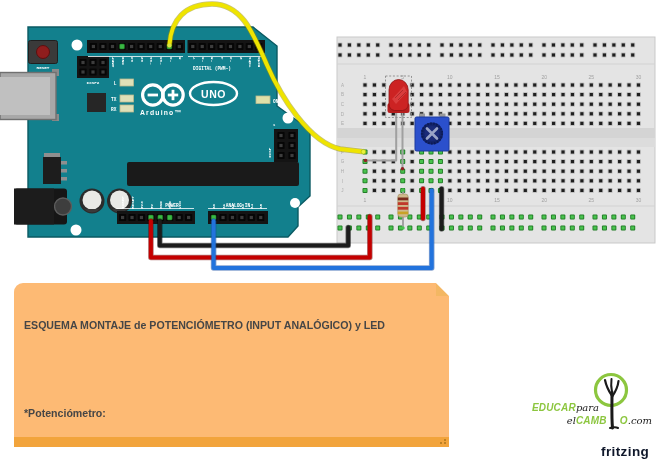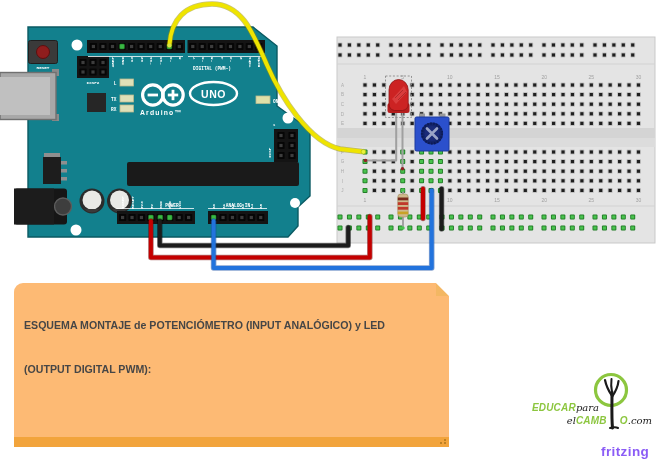--- a/index.html
+++ b/index.html
@@ -17,21 +17,21 @@
         font-size:10.6px;line-height:14.6px;font-weight:600;letter-spacing:0px;}
   .note-line{min-height:14.6px;}
   .grip{position:absolute;width:2px;height:2px;background:#bd8024;}
   
   .logo{position:absolute;left:540px;top:370px;width:120px;height:64px;text-decoration:underline;}
   .logo-l1{position:absolute;right:61px;top:32px;font-size:10px;white-space:nowrap;}
   .logo-l2{position:absolute;right:8px;top:45px;font-size:10px;white-space:nowrap;}
   .lg-green{color:#8cc63f;font-weight:bold;font-style:italic;letter-spacing:0.2px;}
   .lg-script{color:#222;font-style:italic;font-family:"DejaVu Serif",serif;}
   .lg-gap{display:inline-block;width:13px;}
-  .watermark{position:absolute;left:601px;top:444px;font-size:13.5px;color:#8b5cf6;
+  .watermark{position:absolute;left:601px;top:444px;font-size:13.5px;color:#0f172a;
         font-weight:600;letter-spacing:0.4px;}
 </style>
 </head>
 <body>
 
 <div id="stage">
 <svg id="scene" width="660" height="465" viewBox="0 0 660 465" xmlns="http://www.w3.org/2000/svg">
 
   <g id="breadboard">
     <rect x="337" y="37" width="318" height="206" fill="#e4e4e4" stroke="#c9c9c9" stroke-width="1"></rect>
@@ -1187,21 +1187,20 @@
     <path d="M169.4,45 C171,20 185,4 212,4 C242,4 253,33 267,65 C281,97 309,142 340,149 L361.5,151.5" stroke="#efe400" stroke-width="4"></path>
     <circle cx="363.5" cy="151.8" r="2.4" fill="#e8f23a" stroke="#9db511" stroke-width="0.6"></circle>
     <circle cx="169.4" cy="45.5" r="2" fill="#d6e34a"></circle>
   </g>
 </svg>
 
 <div class="note">
   <span class="note-fold"></span>
   <div class="note-text">
     <div class="note-line">ESQUEMA MONTAJE de POTENCIÓMETRO (INPUT ANALÓGICO) y LED</div>
-    <div class="note-line">(OUTPUT DIGITAL PWM):</div>
     <div class="note-line"></div>
     <div class="note-line">*Potenciómetro:</div>
     
     
     
     
     
   </div>
   <div class="note-bar">
     <div class="grip" style="right:3px;bottom:3px;"></div>

